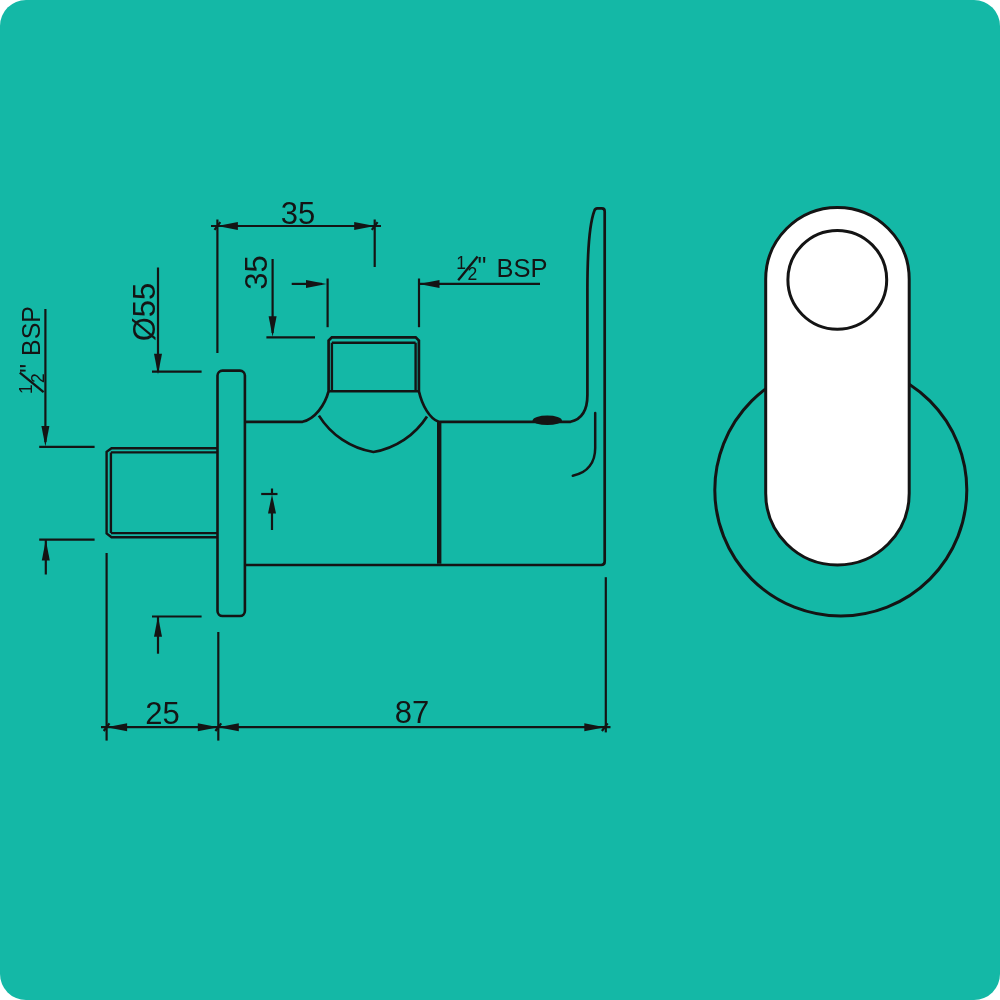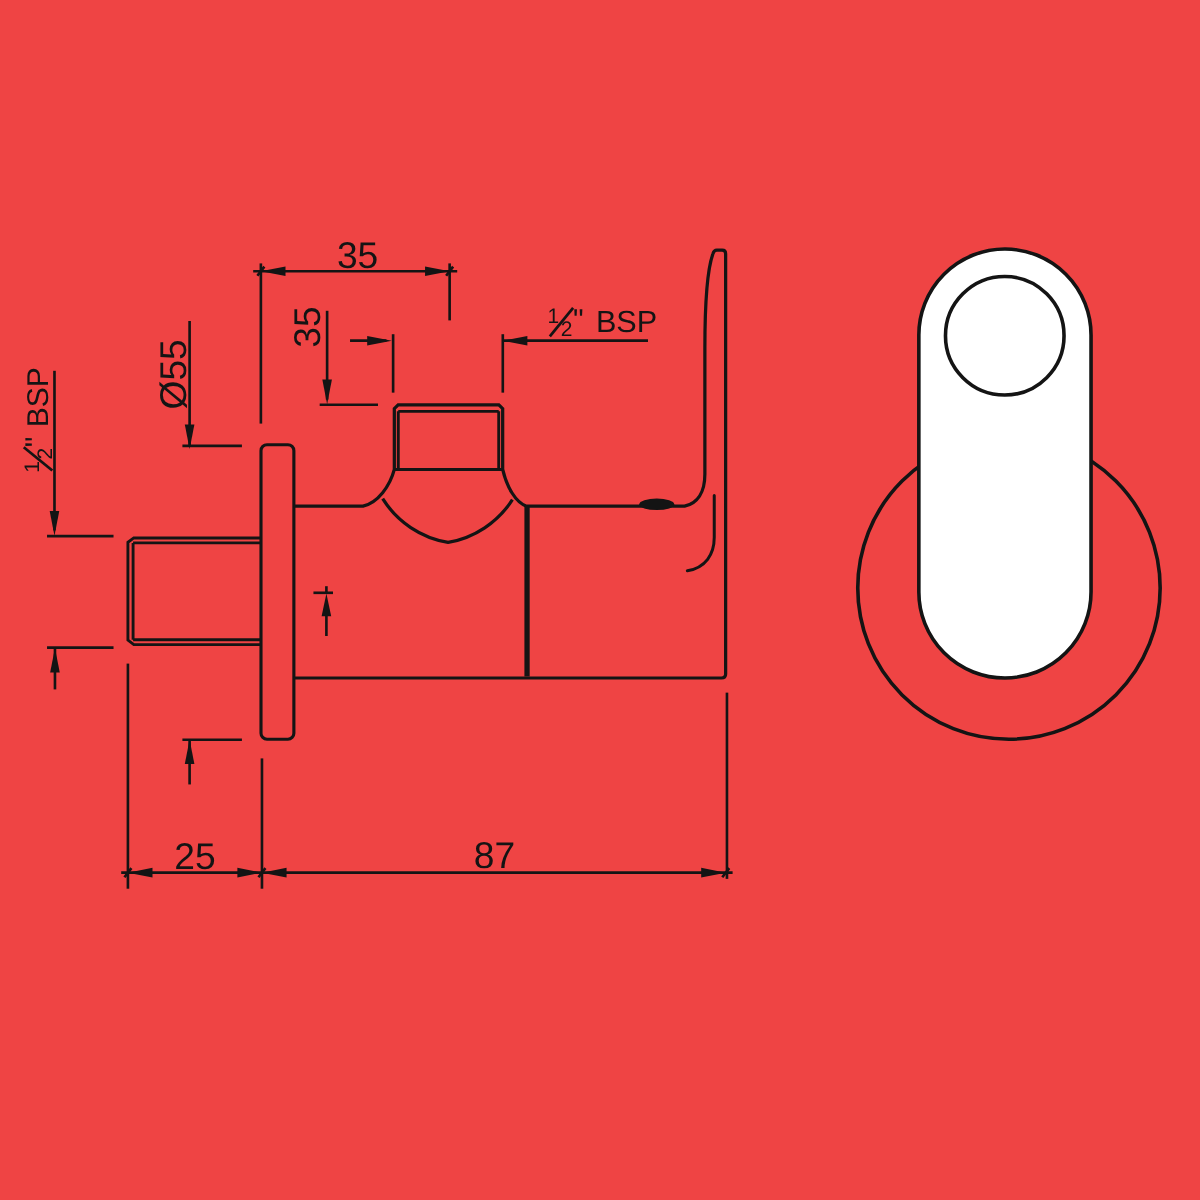--- a/index.html
+++ b/index.html
@@ -1,16 +1,16 @@
 <!DOCTYPE html>
 <html><head>
 <meta charset="utf-8">
 <style>
   html,body{margin:0;padding:0;background:#ffffff;}
-  .page{position:relative;width:1000px;height:1000px;background:#ef4444;overflow:hidden;}
+  .page{position:relative;width:1000px;height:1000px;background:#14b8a6;overflow:hidden;border-radius:26px;}
   svg text{font-family:"Liberation Sans", sans-serif;fill:#141414;}
 </style>
 </head>
 <body>
 
 <div class="page">
 <svg width="1000" height="1000" viewBox="0 0 1000 1000" fill="none" stroke-linecap="butt">
 
   <rect x="217.5" y="370.6" width="27.4" height="245.4" rx="5" stroke="#141414" stroke-width="2.6"></rect>
 

